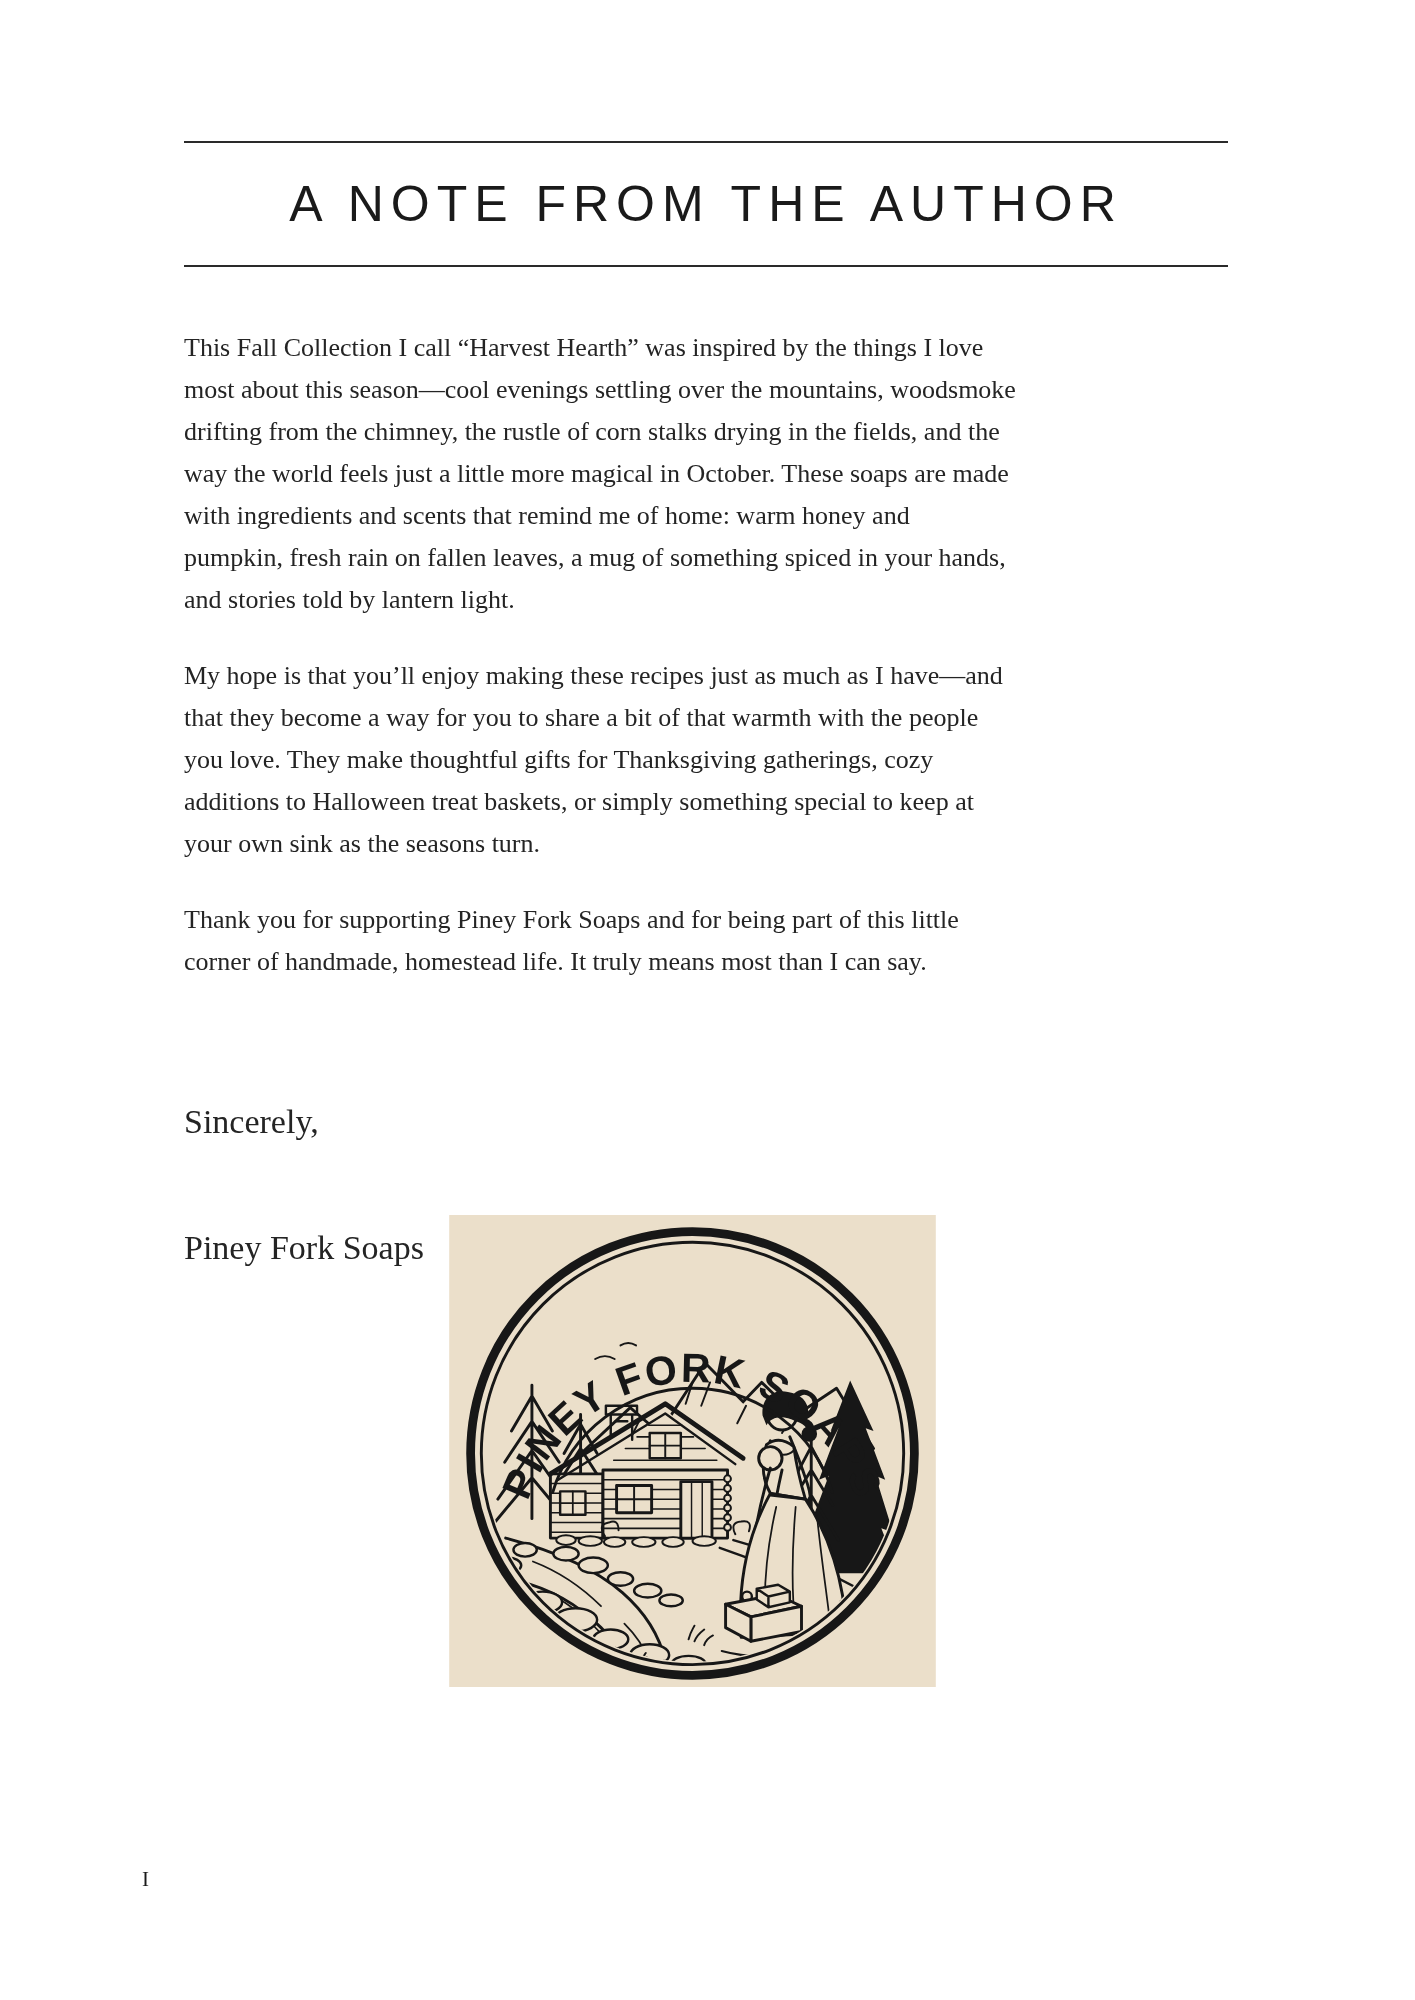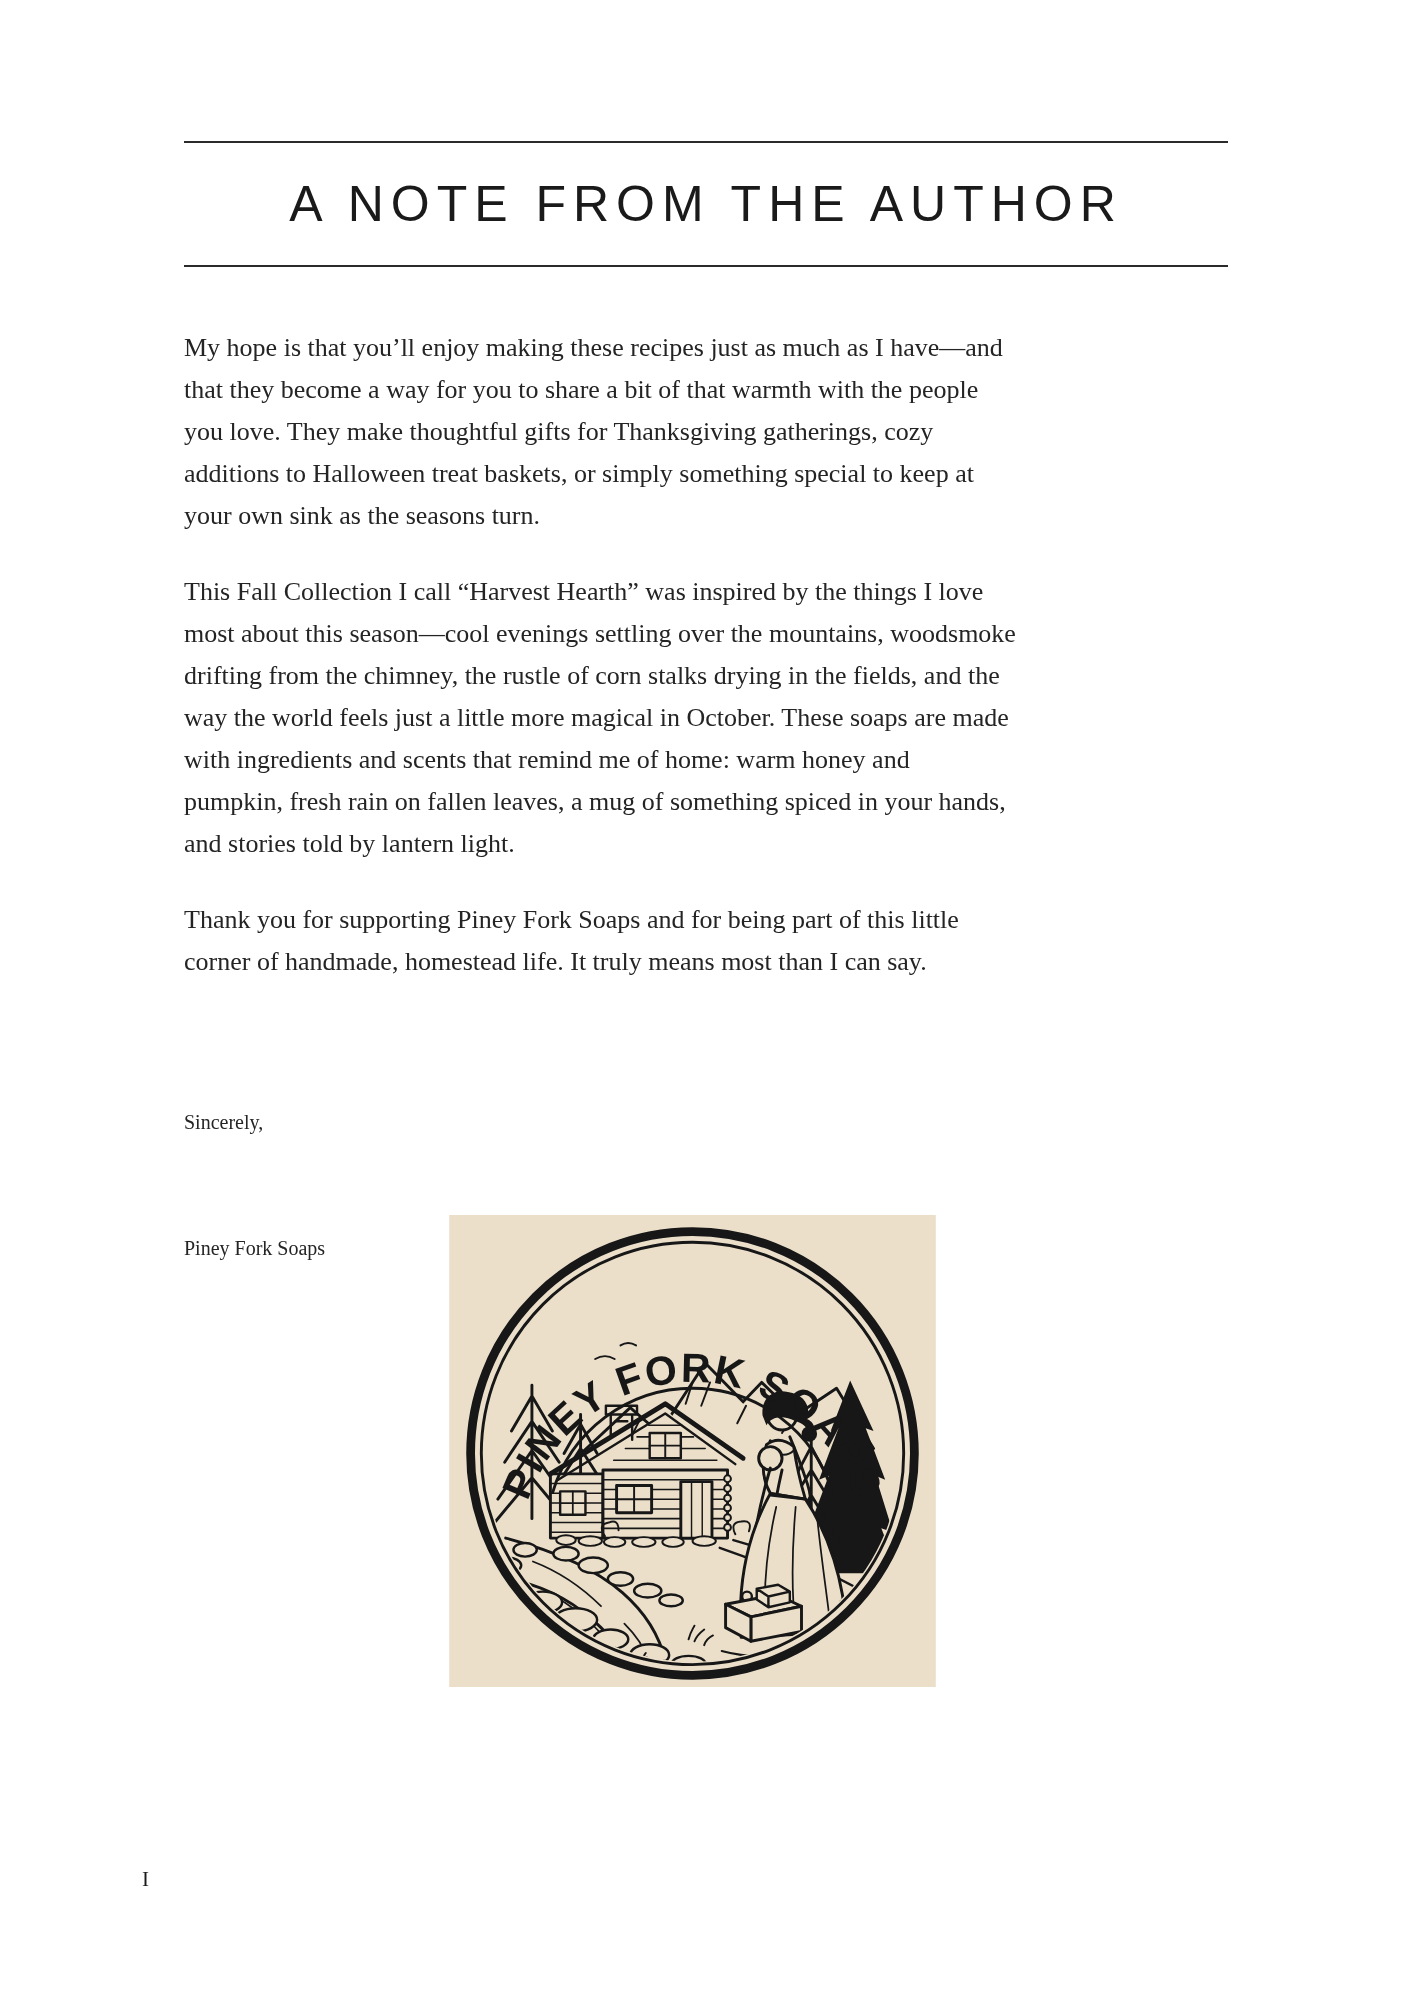--- a/index.html
+++ b/index.html
@@ -40,21 +40,21 @@
     width: 1100px;
   }
   .note-body p {
     margin: 0 0 34px 0;
     font-size: 26px;
     line-height: 42px;
     white-space: pre;
     color: #242424;
   }
   .signature { margin-bottom: 0; }
-  .signature span { display: block; font-size: 20px; line-height: 42px; }
+  .signature span { display: block; font-size: 34px; line-height: 42px; }
   .logo-figure {
     position: absolute;
     left: 449px;
     top: 1215px;
     width: 487px;
     height: 472px;
     margin: 0;
   }
   .logo-figure svg { width: 100%; height: 100%; display: block; }
   .page-number {
@@ -69,32 +69,32 @@
 </head>
 <body>
 
 <div class="page">
 
   <header class="note-header">
     <h1 class="note-title">A NOTE FROM THE AUTHOR</h1>
   </header>
 
   <main class="note-body">
-    <p>My hope is that you’ll enjoy making these recipes just as much as I have—and
-that they become a way for you to share a bit of that warmth with the people
-you love. They make thoughtful gifts for Thanksgiving gatherings, cozy
-additions to Halloween treat baskets, or simply something special to keep at
-your own sink as the seasons turn.</p>
     <p>This Fall Collection I call “Harvest Hearth” was inspired by the things I love
 most about this season—cool evenings settling over the mountains, woodsmoke
 drifting from the chimney, the rustle of corn stalks drying in the fields, and the
 way the world feels just a little more magical in October. These soaps are made
 with ingredients and scents that remind me of home: warm honey and
 pumpkin, fresh rain on fallen leaves, a mug of something spiced in your hands,
 and stories told by lantern light.</p>
+    <p>My hope is that you’ll enjoy making these recipes just as much as I have—and
+that they become a way for you to share a bit of that warmth with the people
+you love. They make thoughtful gifts for Thanksgiving gatherings, cozy
+additions to Halloween treat baskets, or simply something special to keep at
+your own sink as the seasons turn.</p>
     <p>Thank you for supporting Piney Fork Soaps and for being part of this little
 corner of handmade, homestead life. It truly means most than I can say.</p>
     <p class="signature">
       <span>Sincerely,</span>
       <span>Piney Fork Soaps</span>
     </p>
   </main>
 
   <figure class="logo-figure">
     <svg viewBox="0 0 500 485" xmlns="http://www.w3.org/2000/svg">

